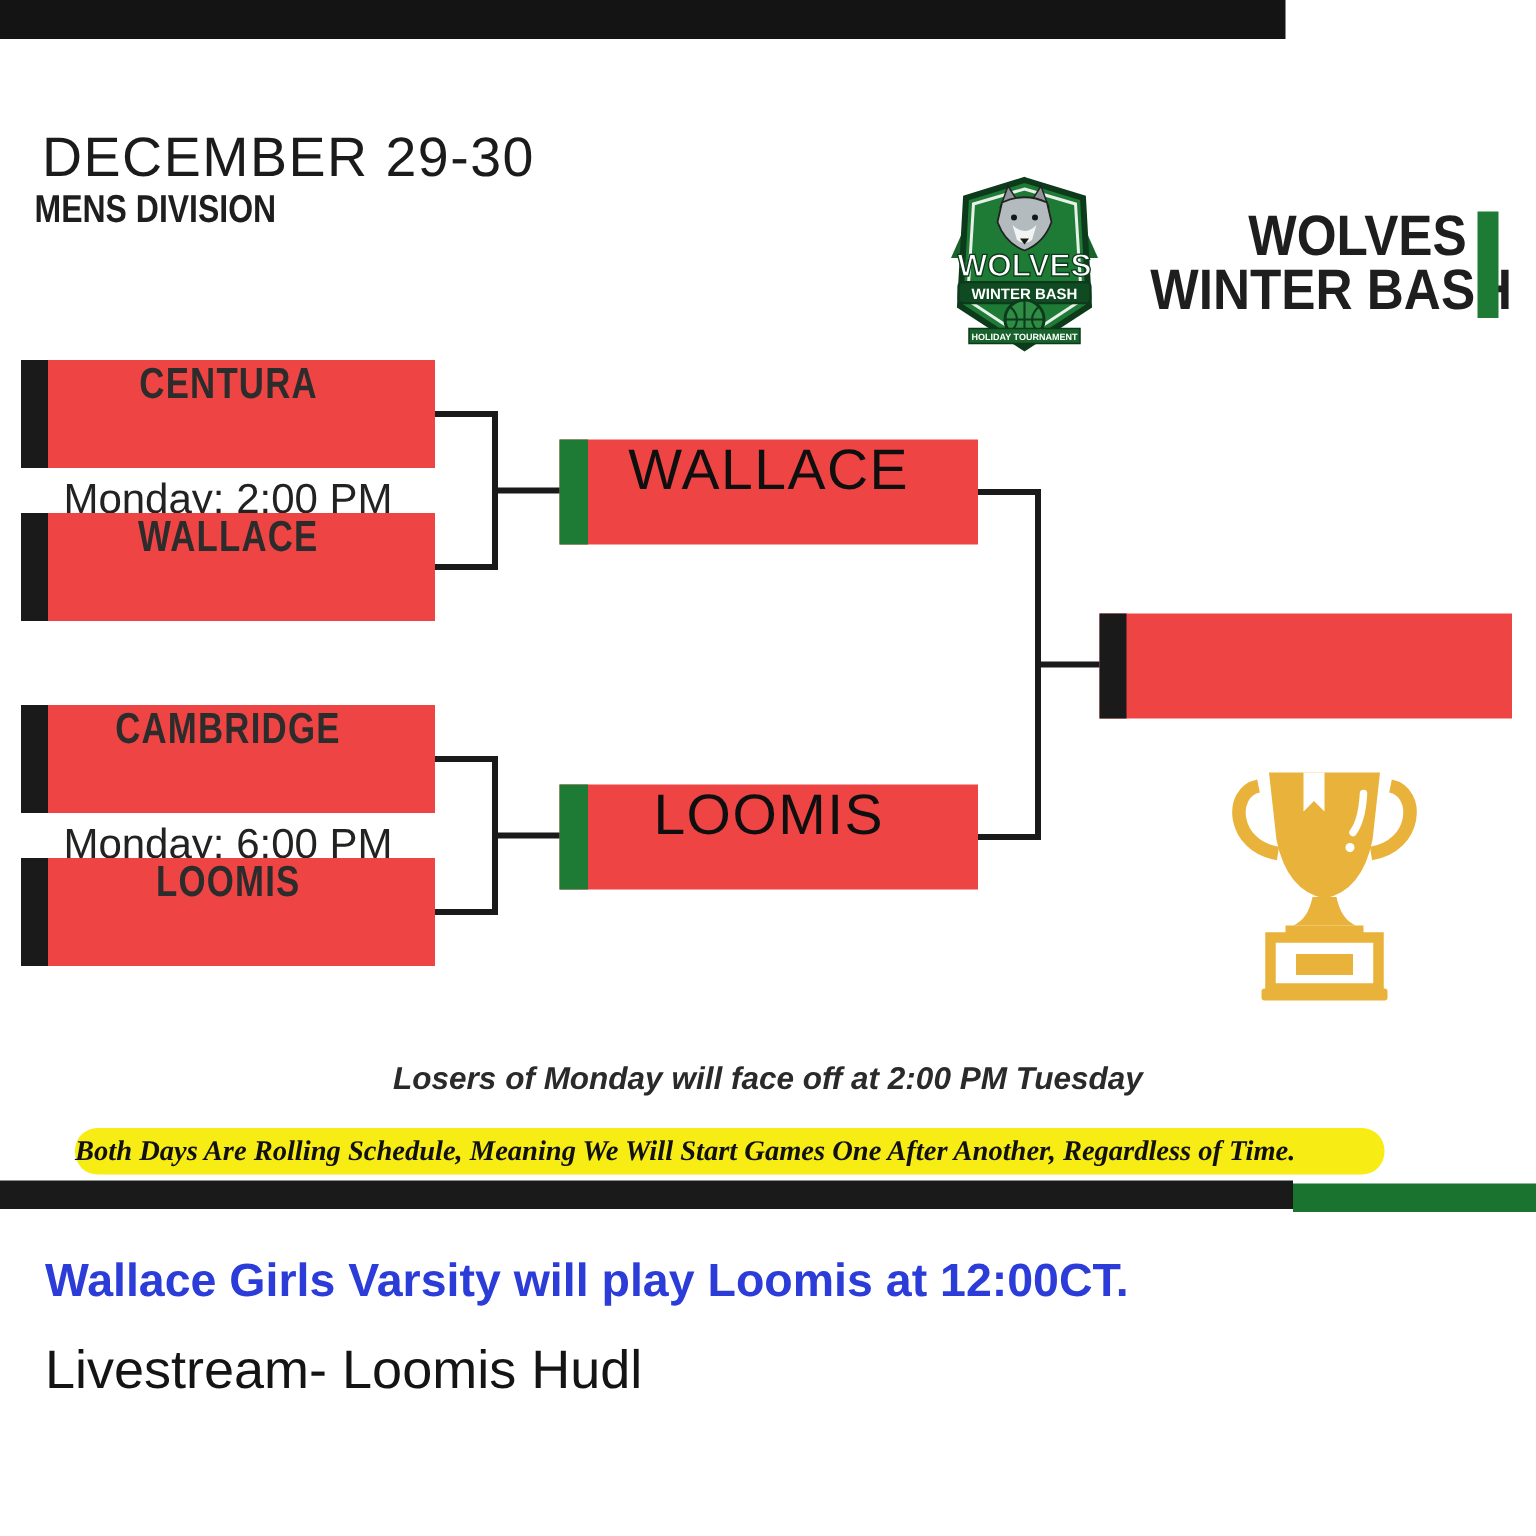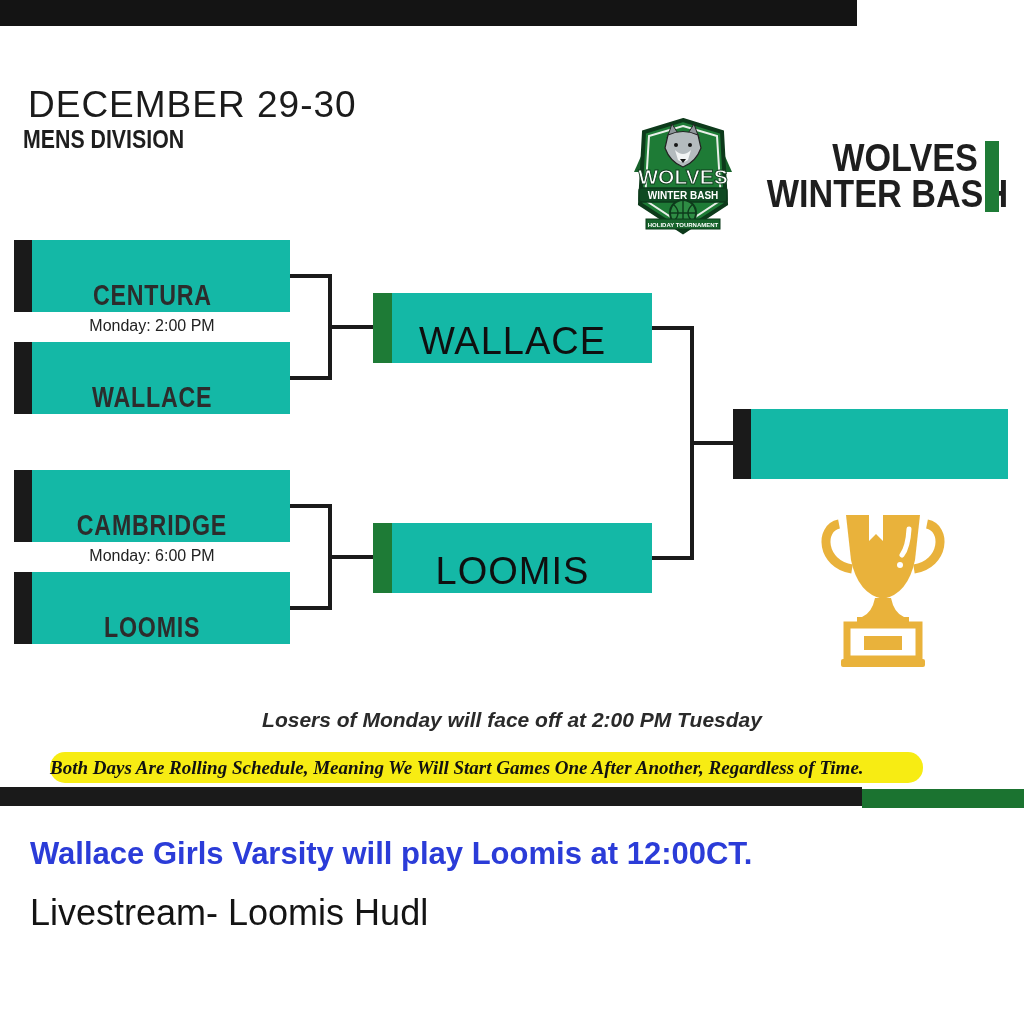--- a/index.html
+++ b/index.html
@@ -4,26 +4,26 @@
 <style>
   html,body{margin:0;padding:0;background:#ffffff;}
   .canvas{
     position:relative;width:1024px;height:1024px;overflow:hidden;background:#ffffff;
     font-family:"Liberation Sans","DejaVu Sans",sans-serif;color:#111;
   }
   .abs{position:absolute;}
   .condensed{display:inline-block;transform:scaleX(0.8);transform-origin:center;white-space:nowrap;}
   .condensed-left{display:inline-block;transform:scaleX(0.82);transform-origin:left center;white-space:nowrap;}
   .condensed-right{display:inline-block;transform:scaleX(0.9);transform-origin:right center;white-space:nowrap;}
-  .slot{position:absolute;background:#14b8a6;display:flex;align-items:flex-end;justify-content:center;}
+  .slot{position:absolute;background:#ef4444;display:flex;align-items:flex-start;justify-content:center;}
   .slot .tab{position:absolute;left:0;top:0;bottom:0;width:18px;background:#1a1a1a;}
   .slot .tab.green{background:#1e7b36;width:19px;}
   .slot-label{font-weight:700;font-size:29px;color:#2c2c2c;letter-spacing:1px;}
   .slot-label-wide{font-weight:400;font-size:38px;color:#0f0f0f;letter-spacing:1px;}
-  .time-label{position:absolute;text-align:center;font-size:16px;color:#222;}
+  .time-label{position:absolute;text-align:center;font-size:28px;color:#222;}
   .hline,.vline{position:absolute;background:#1a1a1a;}
   .hline{height:4px;}
   .vline{width:4px;}
   .date-title{font-size:37px;font-weight:400;letter-spacing:1px;color:#1b1b1b;}
   .division-title{font-size:26px;font-weight:800;color:#1e1e1e;}
   .wordmark{font-size:38px;font-weight:800;color:#1e1e1e;line-height:36px;text-align:right;}
   .note-italic{font-style:italic;font-weight:600;font-size:21px;color:#2a2a2a;text-align:center;}
   .yellow-band{position:absolute;background:#f7ec13;border-radius:15px;display:flex;align-items:center;justify-content:flex-start;font-family:Liberation Serif, serif;}
   .yellow-band .txt{font-style:italic;font-weight:600;font-size:19px;color:#111;white-space:nowrap;}
   .announce-blue{font-size:31px;font-weight:700;color:#2b3cd8;white-space:nowrap;}

